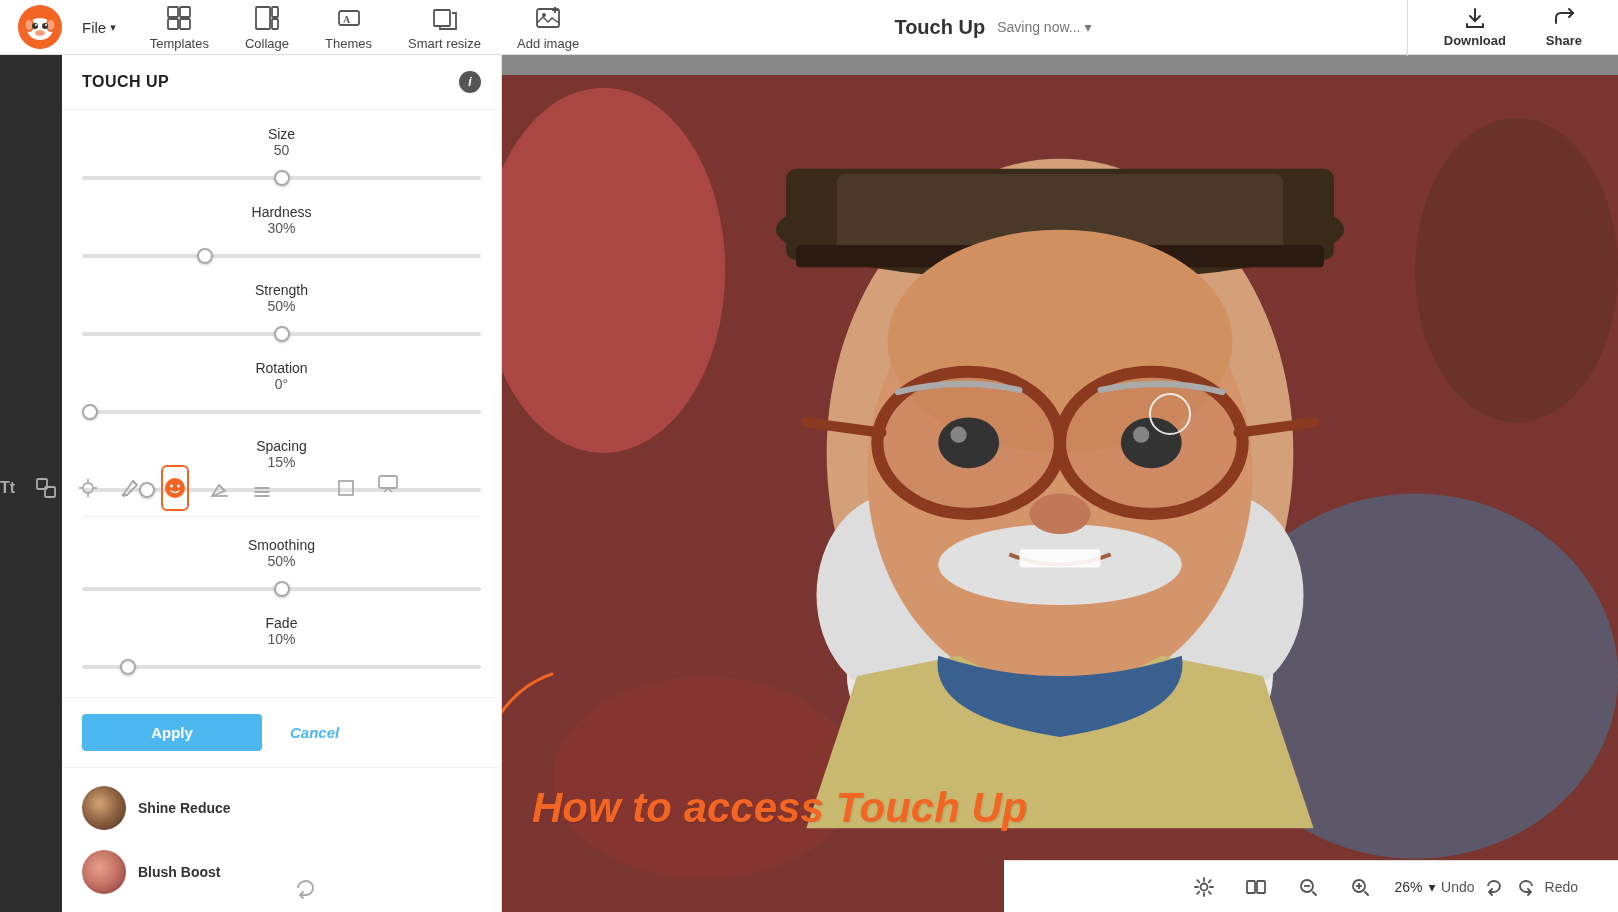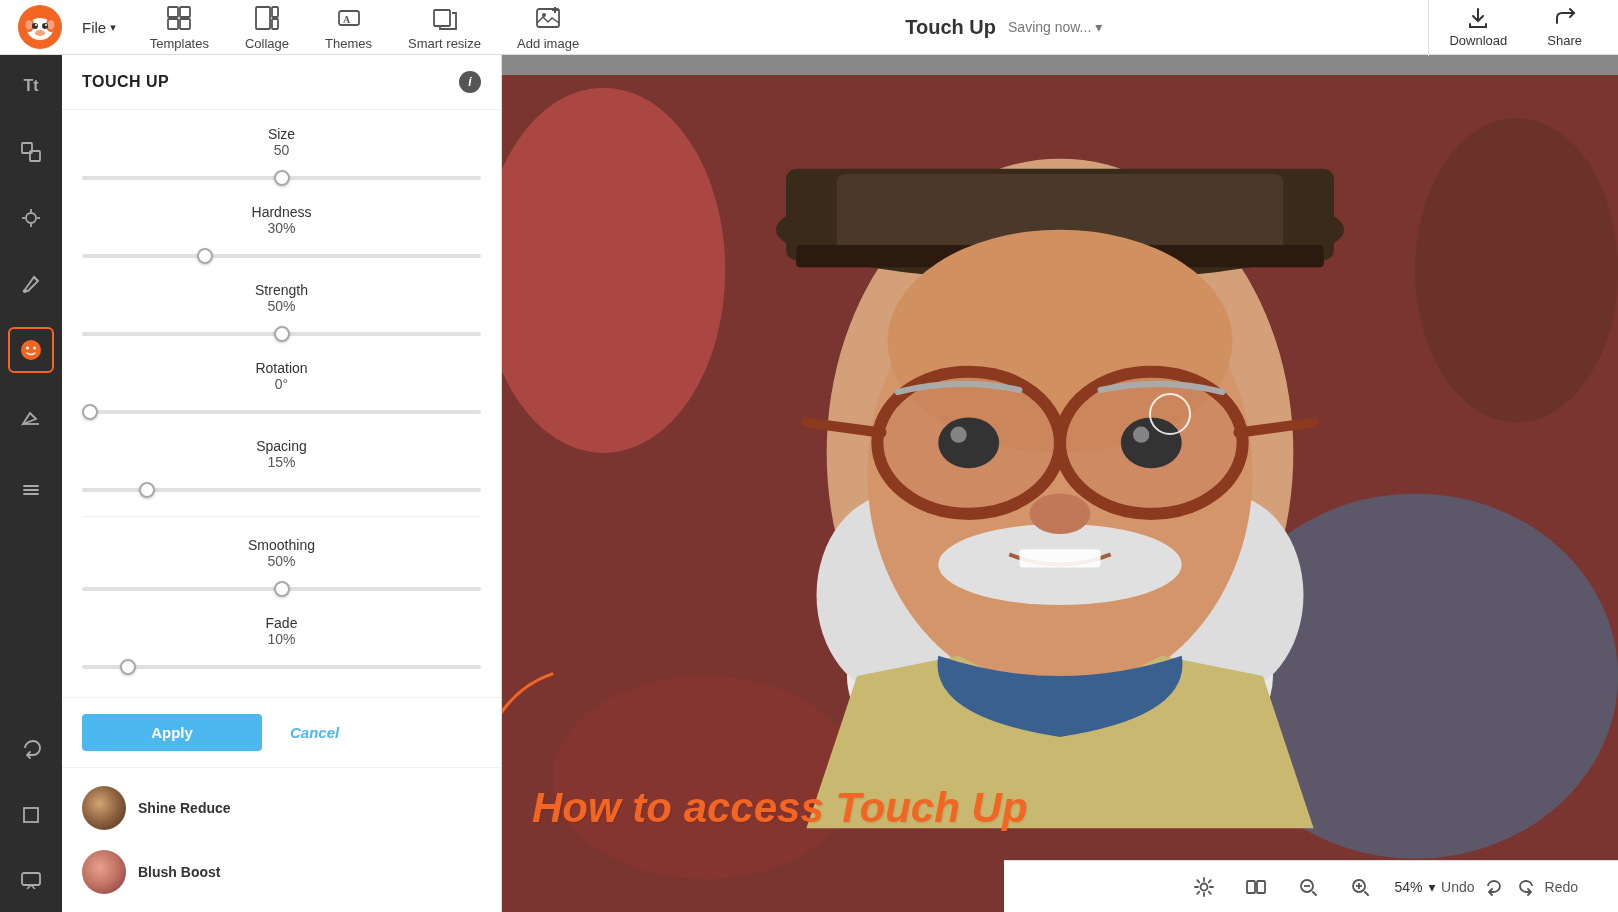--- a/index.html
+++ b/index.html
@@ -80,21 +80,23 @@
       gap: 4px;
       font-size: 14px;
       color: #777;
       cursor: pointer;
     }
     .top-right {
       display: flex;
       align-items: center;
       gap: 0;
       border-left: 1px solid #ddd;
+      padding-left: 16px;
       margin-left: 16px;
+      font-weight: bold;
     }
     .top-action-btn {
       display: flex;
       flex-direction: column;
       align-items: center;
       gap: 4px;
       padding: 8px 20px;
       cursor: pointer;
       color: #333;
       font-size: 13px;
@@ -106,21 +108,20 @@
       display: flex;
       flex: 1;
       overflow: hidden;
     }
 
     
     .icon-sidebar {
       width: 62px;
       background: #2d2d2d;
       display: flex;
-      flex-direction: column;
       align-items: center;
       padding-top: 8px;
       gap: 20px;
       flex-shrink: 0;
     }
     .sidebar-icon {
       width: 46px;
       height: 46px;
       display: flex;
       align-items: center;
@@ -733,21 +734,21 @@
       </div>
       <div class="bottom-tool-btn">
         <svg width="20" height="20" viewBox="0 0 20 20">
             <circle cx="9" cy="9" r="6" fill="none" stroke="#555" stroke-width="1.8"></circle>
             <line x1="6" y1="9" x2="12" y2="9" stroke="#555" stroke-width="1.8"></line>
             <line x1="9" y1="6" x2="9" y2="12" stroke="#555" stroke-width="1.8"></line>
             <line x1="15" y1="15" x2="18" y2="18" stroke="#555" stroke-width="2" stroke-linecap="round"></line>
           </svg>
       </div>
       <div class="zoom-display">
-        <span>54%</span>
+        <span>26%</span>
         <span>▾</span>
       </div>
       <div class="undo-redo-area">
         <div class="undo-btn">
           <span>Undo</span>
           <svg width="18" height="18" viewBox="0 0 18 18">
               <path d="M4 8 C4 5 7 3 10 3 C13 3 16 5 16 8 C16 11 13 14 10 14 L5 14" stroke="#555" stroke-width="1.8" fill="none"></path>
               <path d="M8 11 L5 14 L8 17" stroke="#555" stroke-width="1.8" fill="none" stroke-linecap="round" stroke-linejoin="round"></path>
             </svg>
         </div>

